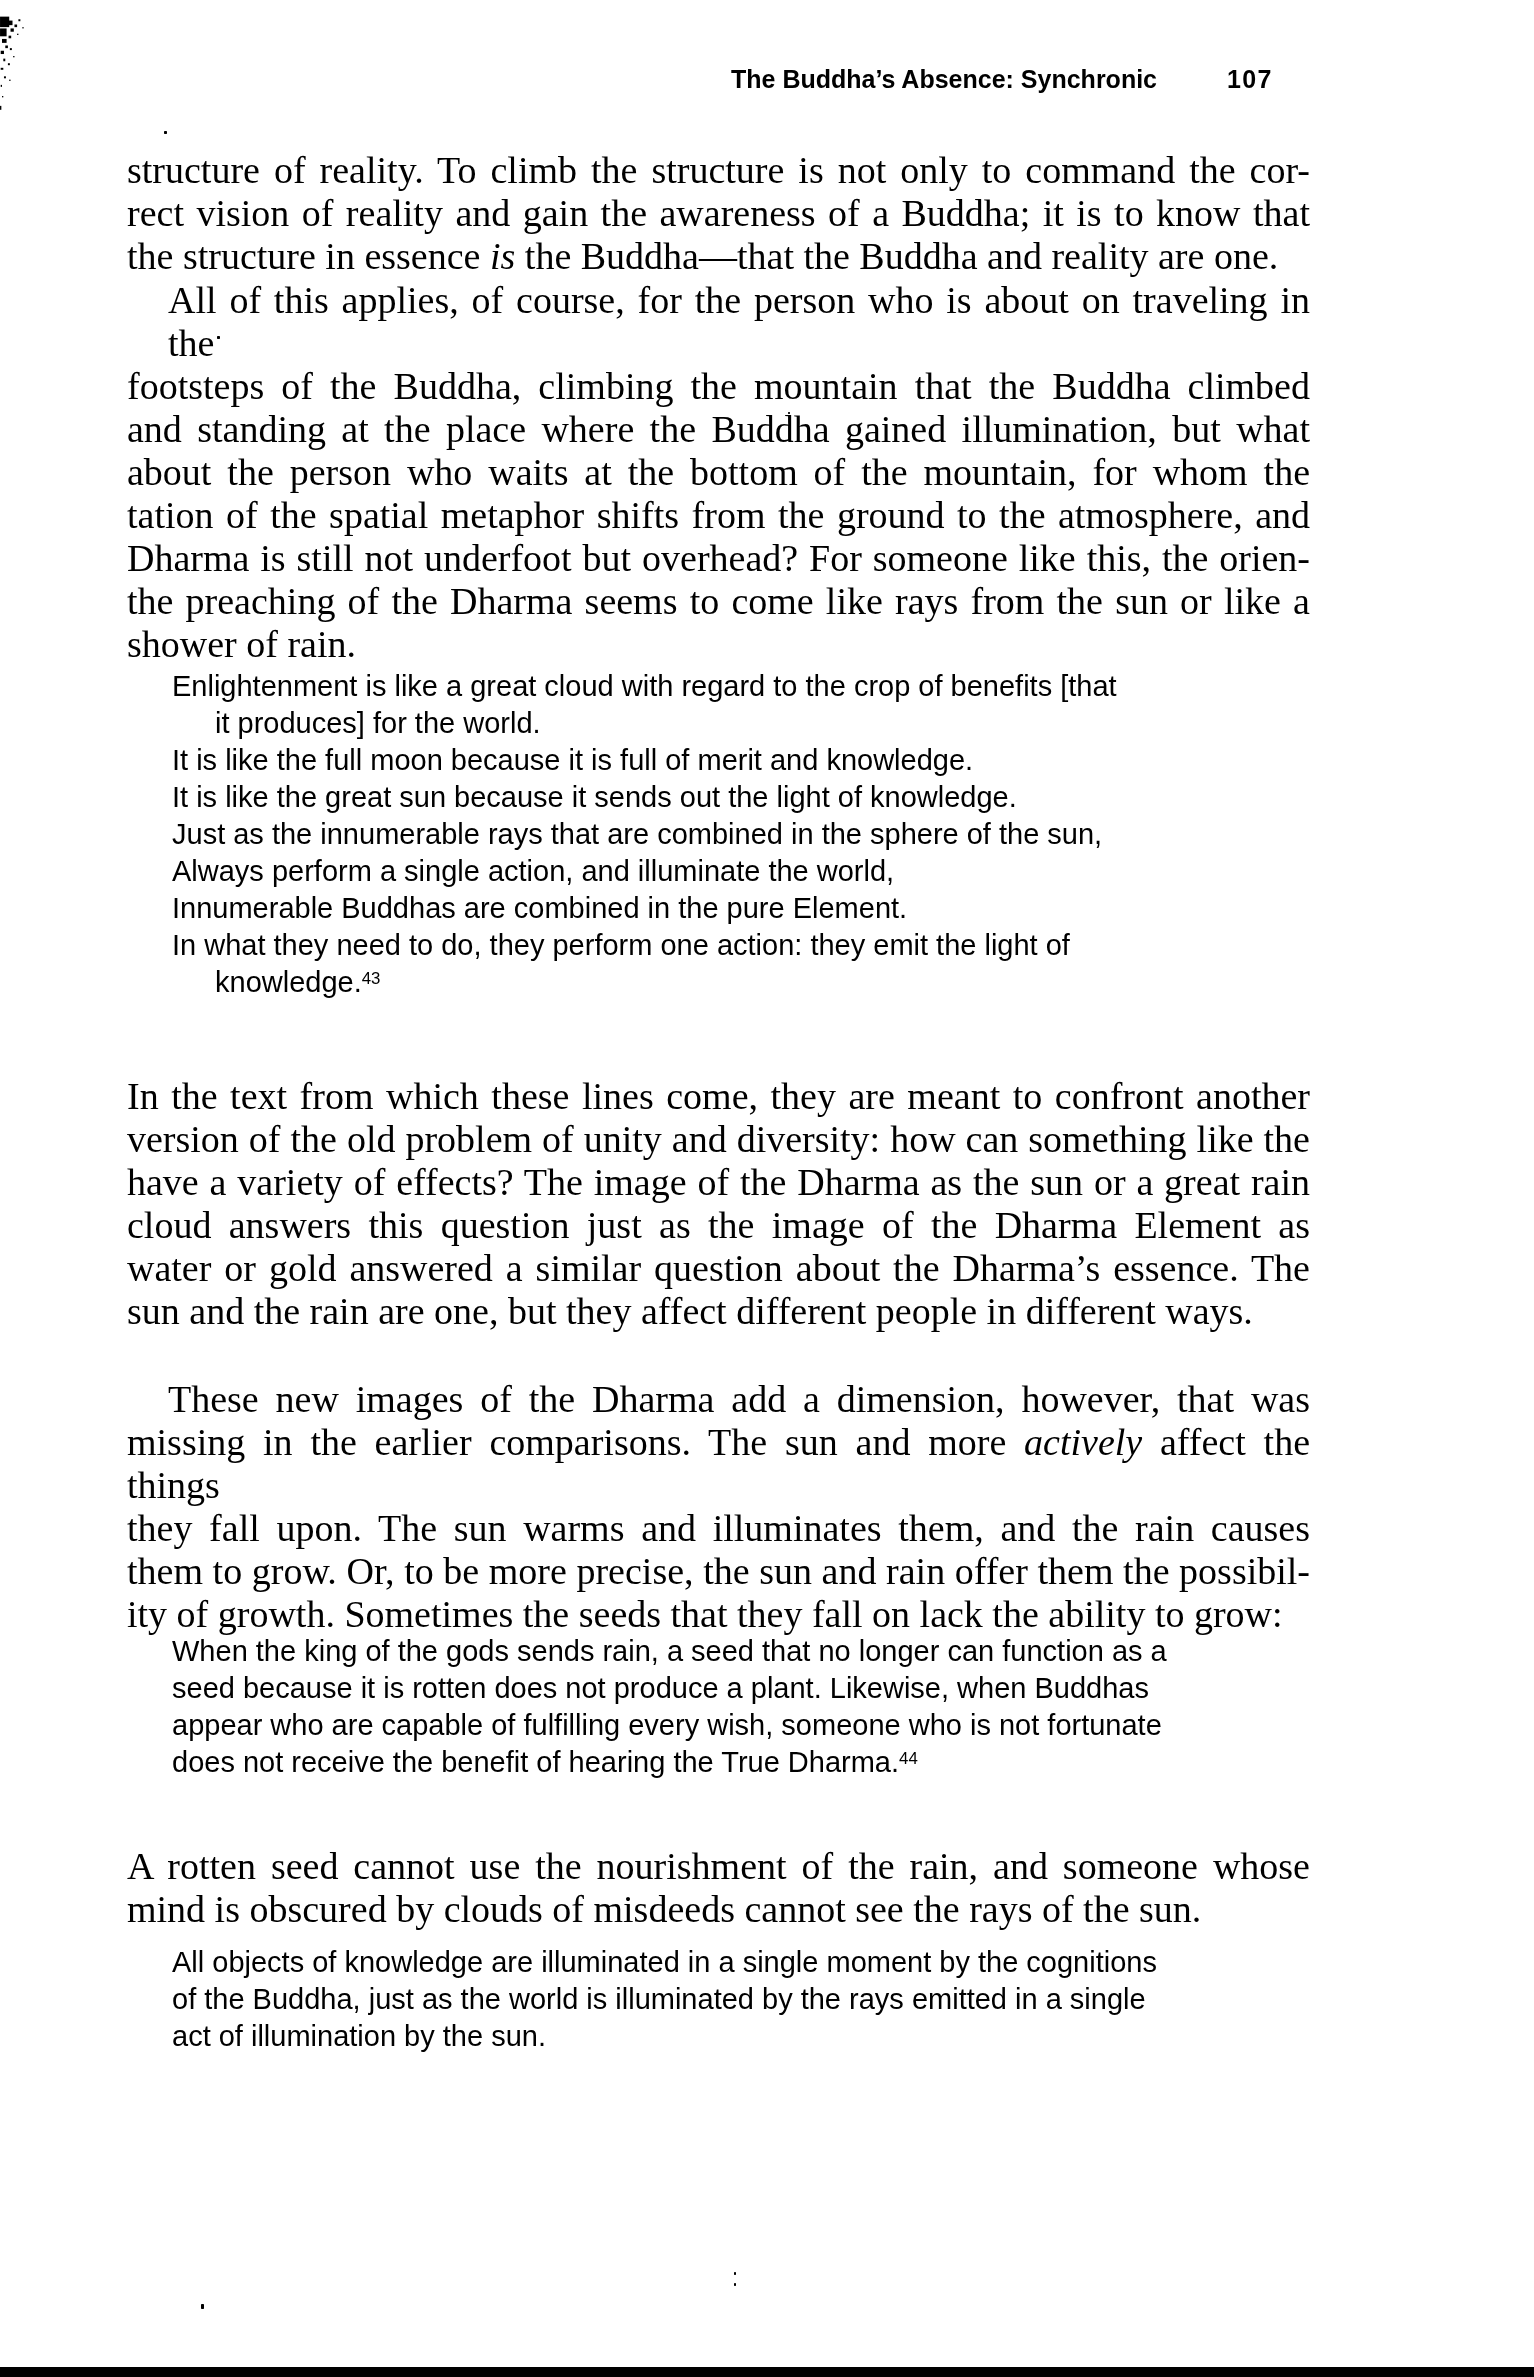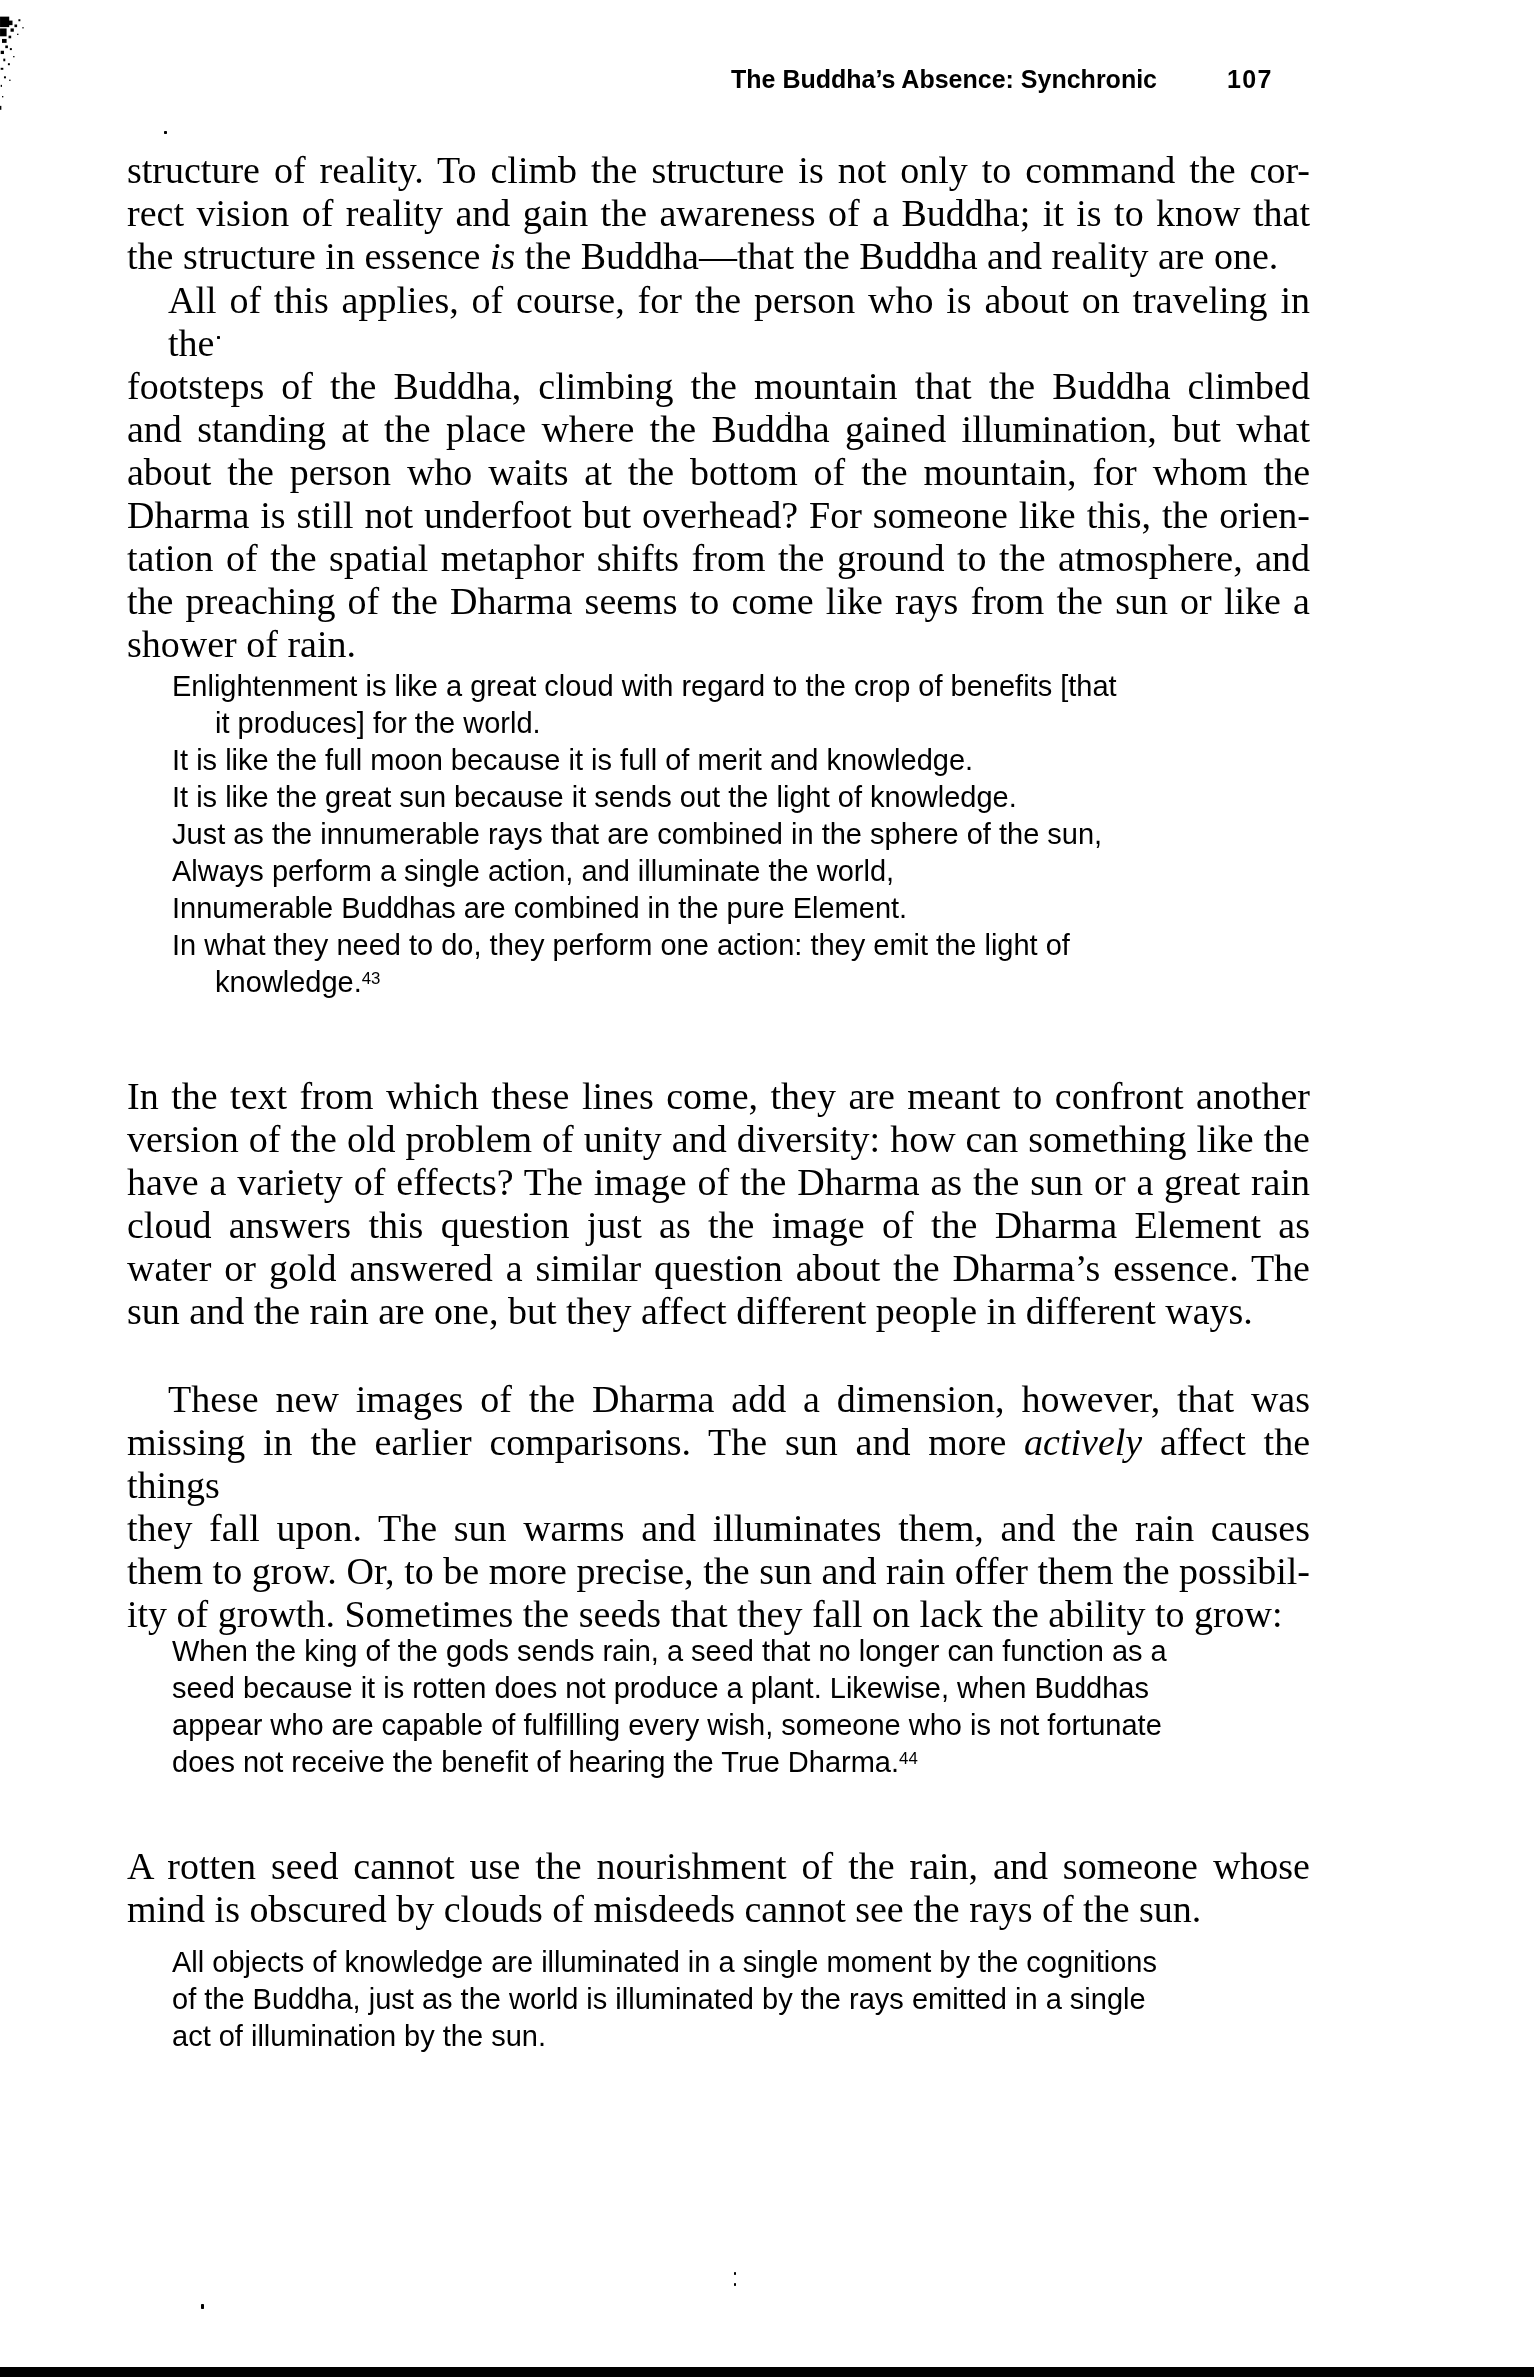--- a/index.html
+++ b/index.html
@@ -110,22 +110,22 @@
       <div class="block body" id="para-1">
         <div class="line just"><span>structure of reality. To climb the structure is not only to command the cor-</span></div>
         <div class="line just"><span>rect vision of reality and gain the awareness of a Buddha; it is to know that</span></div>
         <div class="line"><span>the structure in essence </span><span class="i">is</span><span> the Buddha—that the Buddha and reality are one.</span></div>
       </div>
       <div class="block body" id="para-2">
         <div class="line just indent"><span>All of this applies, of course, for the person who is about on traveling in the</span></div>
         <div class="line just"><span>footsteps of the Buddha, climbing the mountain that the Buddha climbed</span></div>
         <div class="line just"><span>and standing at the place where the Buddha gained illumination, but what</span></div>
         <div class="line just"><span>about the person who waits at the bottom of the mountain, for whom the</span></div>
+        <div class="line just"><span>tation of the spatial metaphor shifts from the ground to the atmosphere, and</span></div>
         <div class="line just"><span>Dharma is still not underfoot but overhead? For someone like this, the orien-</span></div>
-        <div class="line just"><span>tation of the spatial metaphor shifts from the ground to the atmosphere, and</span></div>
         <div class="line just"><span>the preaching of the Dharma seems to come like rays from the sun or like a</span></div>
         <div class="line"><span>shower of rain.</span></div>
       </div>
       <div class="block quote" id="quote-1">
         <div class="line"><span>Enlightenment is like a great cloud with regard to the crop of benefits [that</span></div>
         <div class="line hang"><span>it produces] for the world.</span></div>
         <div class="line"><span>It is like the full moon because it is full of merit and knowledge.</span></div>
         <div class="line"><span>It is like the great sun because it sends out the light of knowledge.</span></div>
         <div class="line"><span>Just as the innumerable rays that are combined in the sphere of the sun,</span></div>
         <div class="line"><span>Always perform a single action, and illuminate the world,</span></div>

